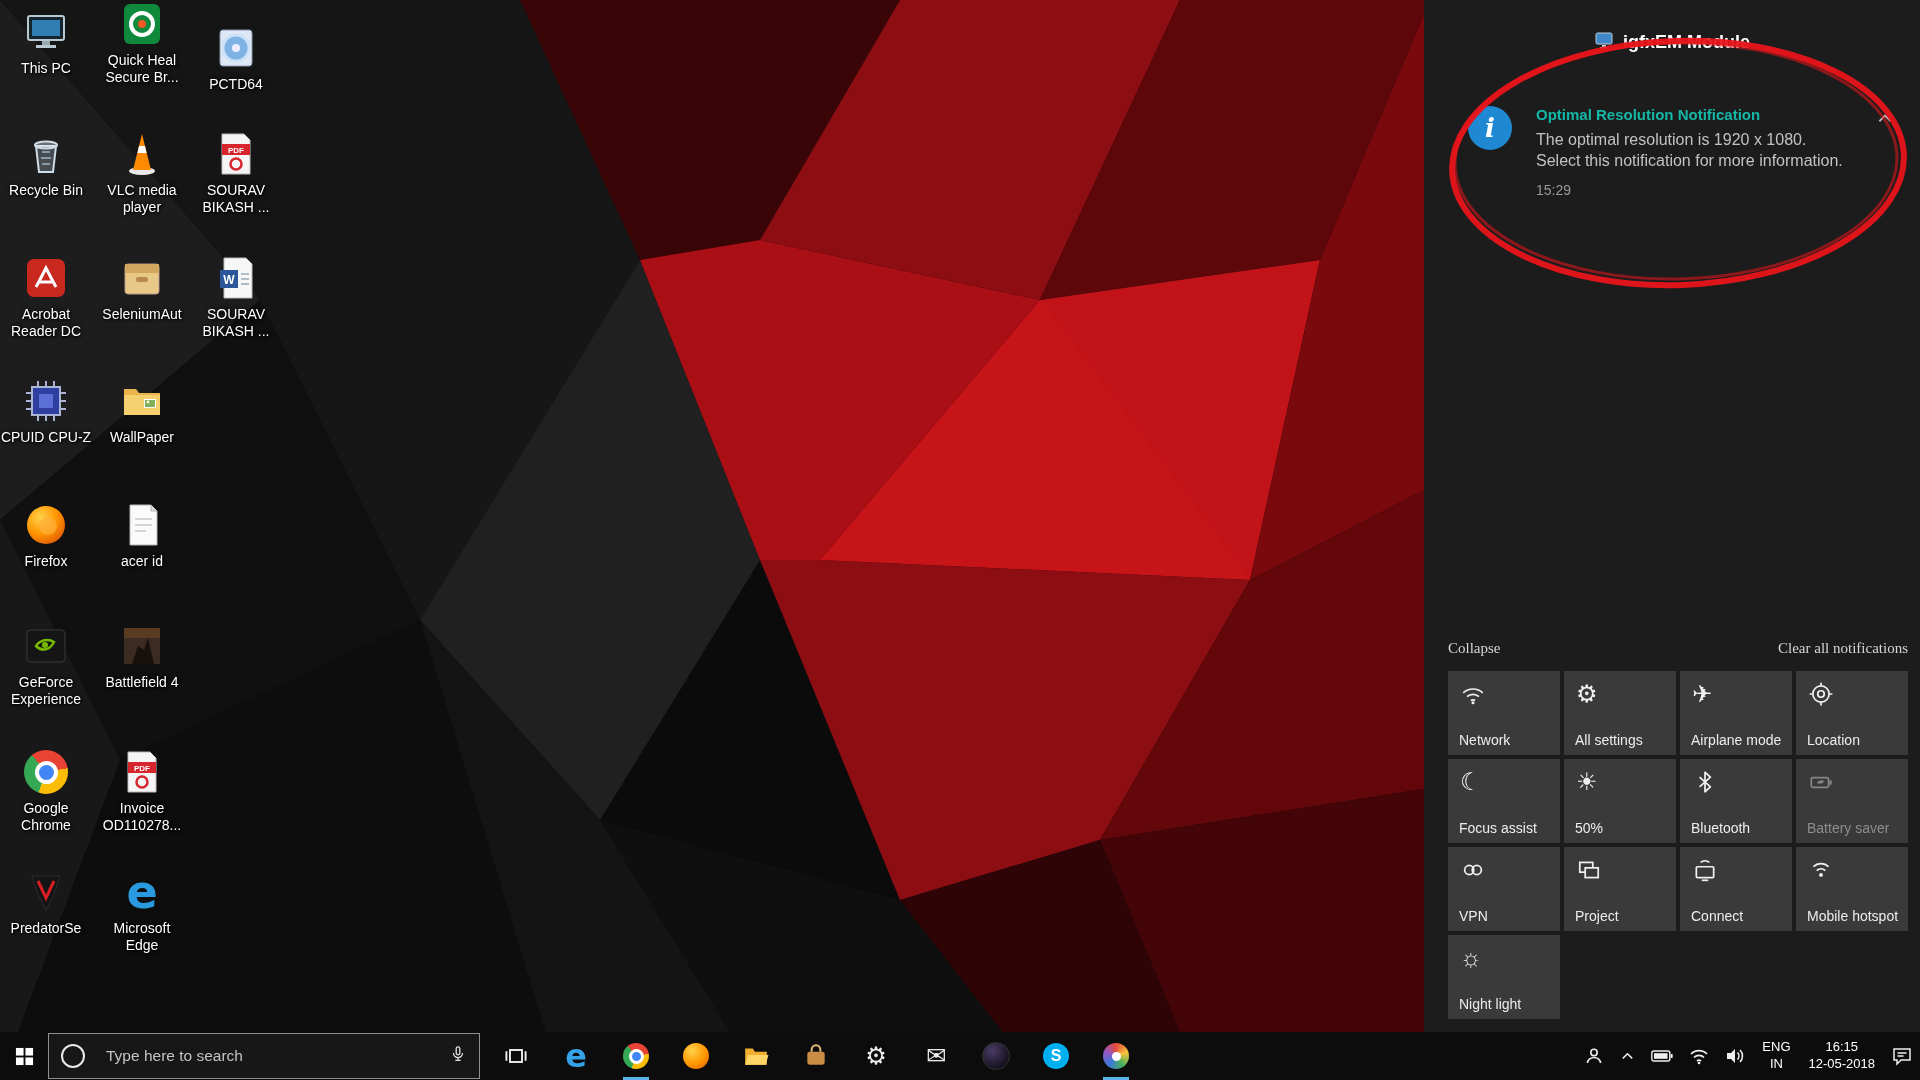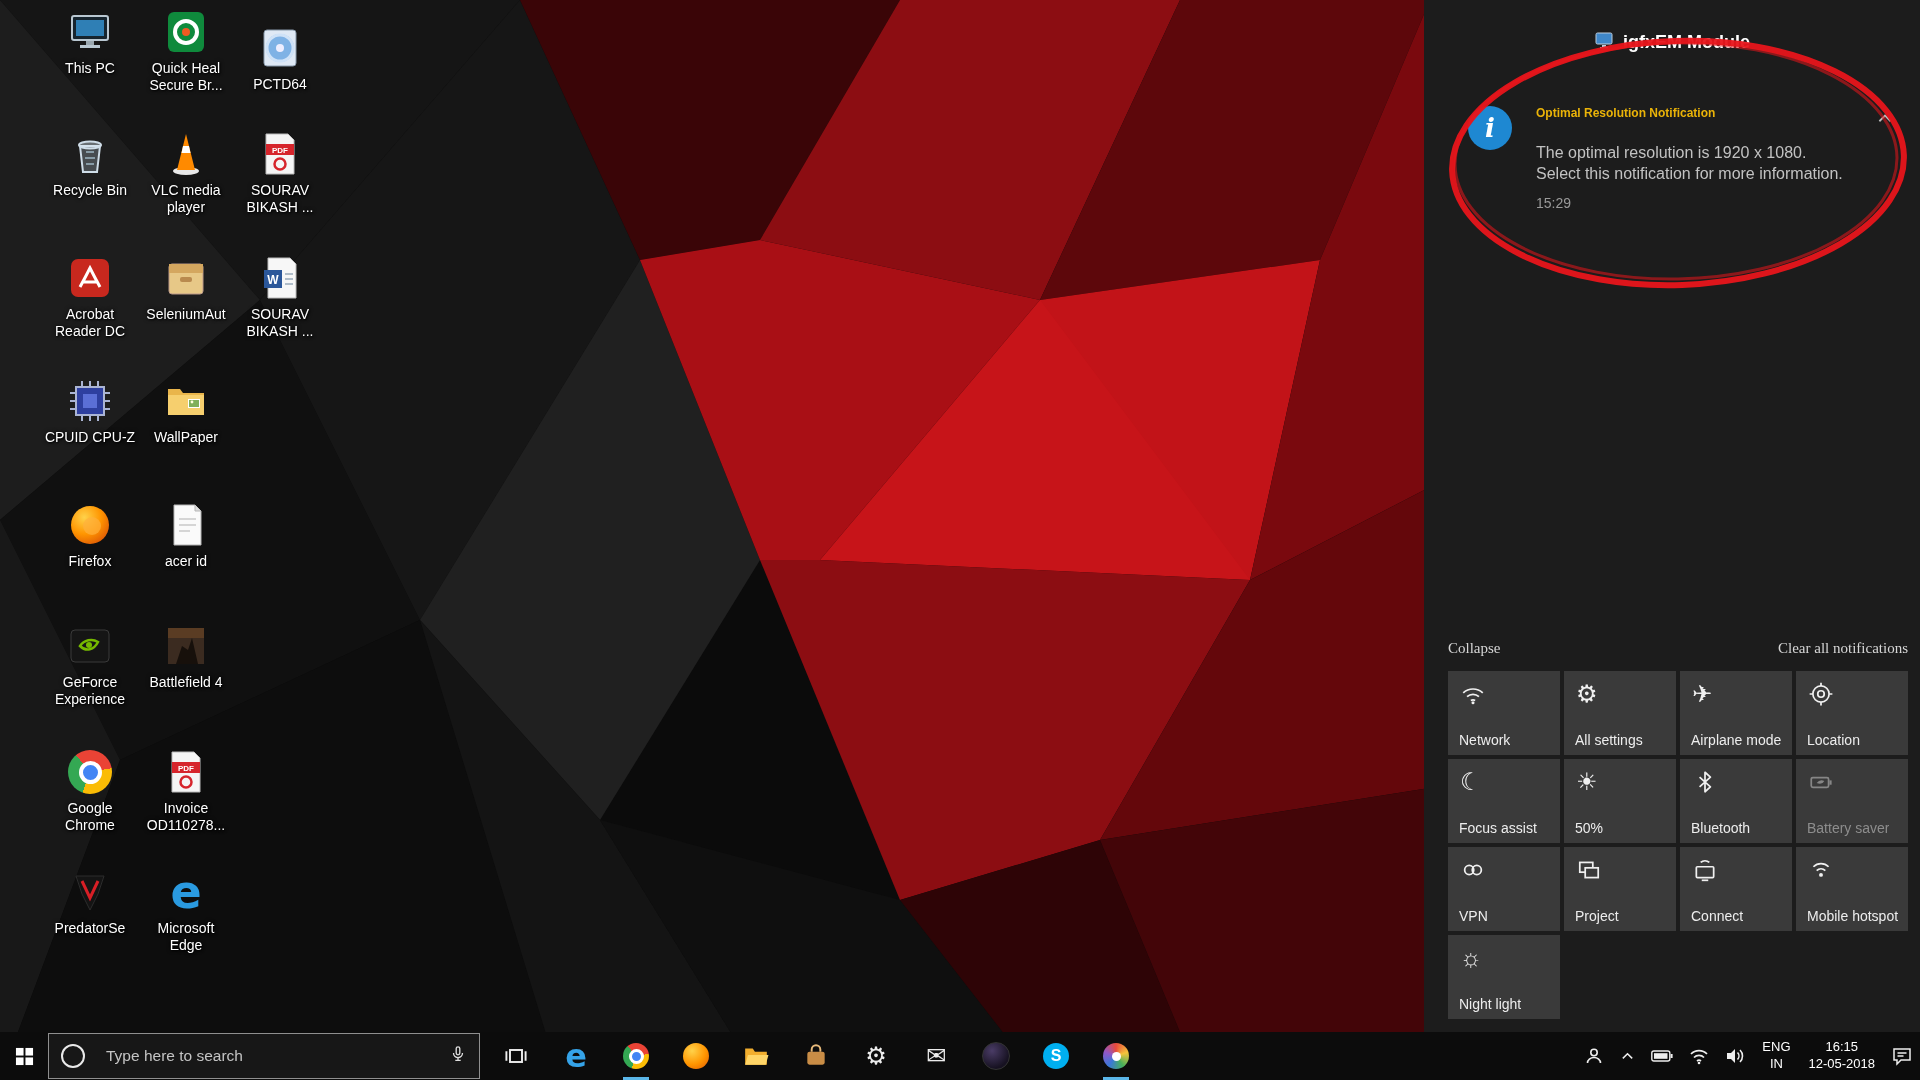--- a/index.html
+++ b/index.html
@@ -4,41 +4,41 @@
 <style>
   html,body{margin:0;padding:0;width:1920px;height:1080px;overflow:hidden;
     font-family:"Liberation Sans","DejaVu Sans",sans-serif;background:#000;}
   .stage{position:relative;width:1920px;height:1080px;overflow:hidden;}
 
   
   .wallpaper{position:absolute;inset:0;}
   .wallpaper svg{display:block;width:100%;height:100%;}
 
   
-  .di{position:absolute;width:92px;text-align:center;cursor:default;margin-left:44px;}
+  .di{position:absolute;width:92px;text-align:center;cursor:default;}
   .di-img{width:48px;height:48px;margin:0 auto 4px;display:flex;align-items:center;justify-content:center;}
   .di-img svg{width:48px;height:48px;}
   .di-label{color:#fff;font-size:14px;line-height:1.18;
     text-shadow:1px 1px 2px #000,0 0 4px rgba(0,0,0,.9);}
   .chrome-ball{width:44px;height:44px;border-radius:50%;position:relative;
     background:conic-gradient(from -40deg,#ea4335 0 120deg,#fbbc05 0 240deg,#34a853 0 360deg);}
   .chrome-ball::after{content:'';position:absolute;inset:0;margin:auto;width:15px;height:15px;
     border-radius:50%;background:#4285f4;border:4.5px solid #fff;}
   .edge-glyph{font-size:46px;font-weight:bold;color:#2a9ae0;line-height:44px;font-family:"DejaVu Sans",sans-serif;}
 
   
   .action-center{position:absolute;top:0;right:0;width:496px;height:1032px;background:#1c1c1c;z-index:5;}
   .ac-header{display:flex;align-items:center;justify-content:center;gap:9px;padding-top:30px;}
   .ac-header-title{color:#fff;font-size:18px;font-weight:bold;}
   .notif{display:flex;margin:52px 24px 0 44px;position:relative;}
   .notif-icon{width:44px;height:44px;border-radius:50%;background:#1e88d2;flex:0 0 44px;
     display:flex;align-items:center;justify-content:center;color:#fff;
     font-family:"DejaVu Serif",serif;font-style:italic;font-weight:bold;font-size:26px;}
   .notif-text{margin-left:24px;width:308px;}
-  .notif-title{color:#eab308;font-size:12px;font-weight:bold;margin-bottom:22px;}
+  .notif-title{color:#14b8a6;font-size:15px;font-weight:bold;margin-bottom:6px;}
   .notif-body{color:#c2c2c2;font-size:16px;line-height:1.33;}
   .notif-time{color:#9a9a9a;font-size:14px;margin-top:10px;}
   .notif-chevron{position:absolute;right:2px;top:4px;cursor:pointer;}
 
   .ac-bottom{position:absolute;left:24px;right:12px;bottom:13px;}
   .ac-links{display:flex;justify-content:space-between;margin-bottom:14px;font-family:Liberation Serif, serif;}
   .ac-link{color:#d6d6d6;font-size:15px;cursor:pointer;}
   .qa-grid{display:grid;grid-template-columns:repeat(4,1fr);gap:4px;}
   .tile{height:84px;background:#3a3a3a;position:relative;cursor:pointer;}
   .tile-ic{position:absolute;left:12px;top:10px;color:#f0f0f0;font-size:24px;line-height:26px;}
@@ -118,21 +118,21 @@
     <div class="di-img">
         <svg viewBox="0 0 48 48">
           <rect x="6" y="8" width="36" height="24" rx="2" fill="#16242e" stroke="#b9c7d1" stroke-width="2"></rect>
           <rect x="10" y="12" width="28" height="16" fill="#2f7fb5"></rect>
           <rect x="20" y="33" width="8" height="4" fill="#9aa7af"></rect>
           <rect x="14" y="37" width="20" height="3" fill="#b9c7d1"></rect>
         </svg>
       </div>
     <div class="di-label">This PC</div>
   </div>
-  <div class="di" style="left:96px;top:8px">
+  <div class="di" style="left:96px;top:0">
     <div class="di-img">
         <svg viewBox="0 0 48 48">
           <rect x="6" y="4" width="36" height="40" rx="6" fill="#0f8a3c"></rect>
           <circle cx="24" cy="24" r="11" fill="none" stroke="#fff" stroke-width="4"></circle>
           <circle cx="24" cy="24" r="4" fill="#f05a22"></circle>
         </svg>
       </div>
     <div class="di-label">Quick Heal Secure Br...</div>
   </div>
   <div class="di" style="left:190px;top:24px">

